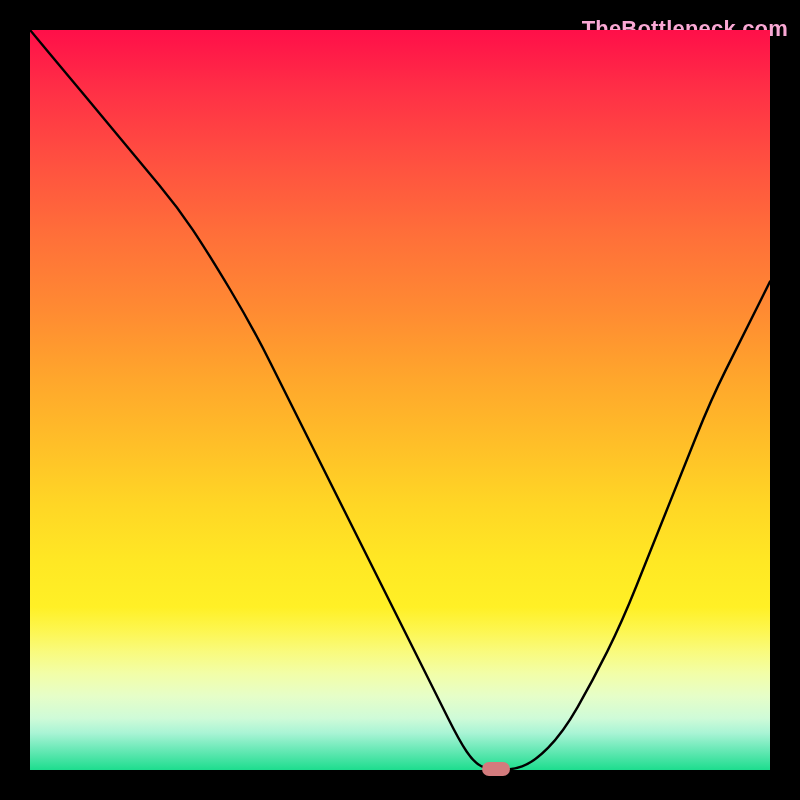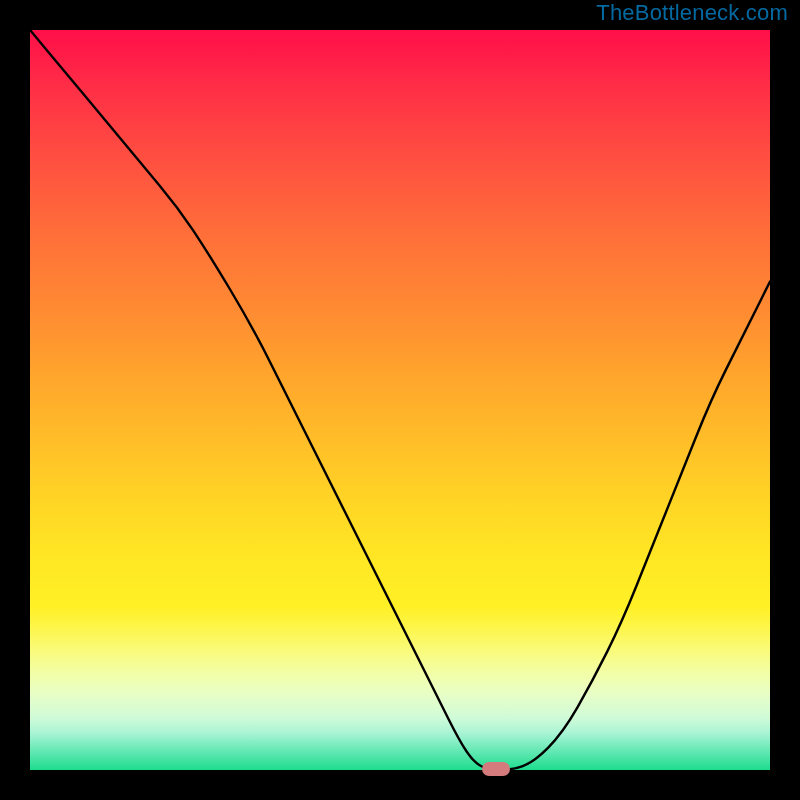--- a/index.html
+++ b/index.html
@@ -48,24 +48,24 @@
   .curve-svg {
     position: absolute;
     left: 0;
     top: 0;
     width: 740px;
     height: 740px;
   }
   .watermark {
     position: absolute;
     right: 12px;
-    top: 0;
-    color: #0369a1;
+    top: 16px;
+    color: #f9a8d4;
     font-size: 22px;
-    font-weight: 400;
+    font-weight: 700;
     letter-spacing: 0.2px;
     user-select: none;
   }
   .marker {
     position: absolute;
     width: 28px;
     height: 14px;
     background: #d37b7d;
     border-radius: 7px;
   }

